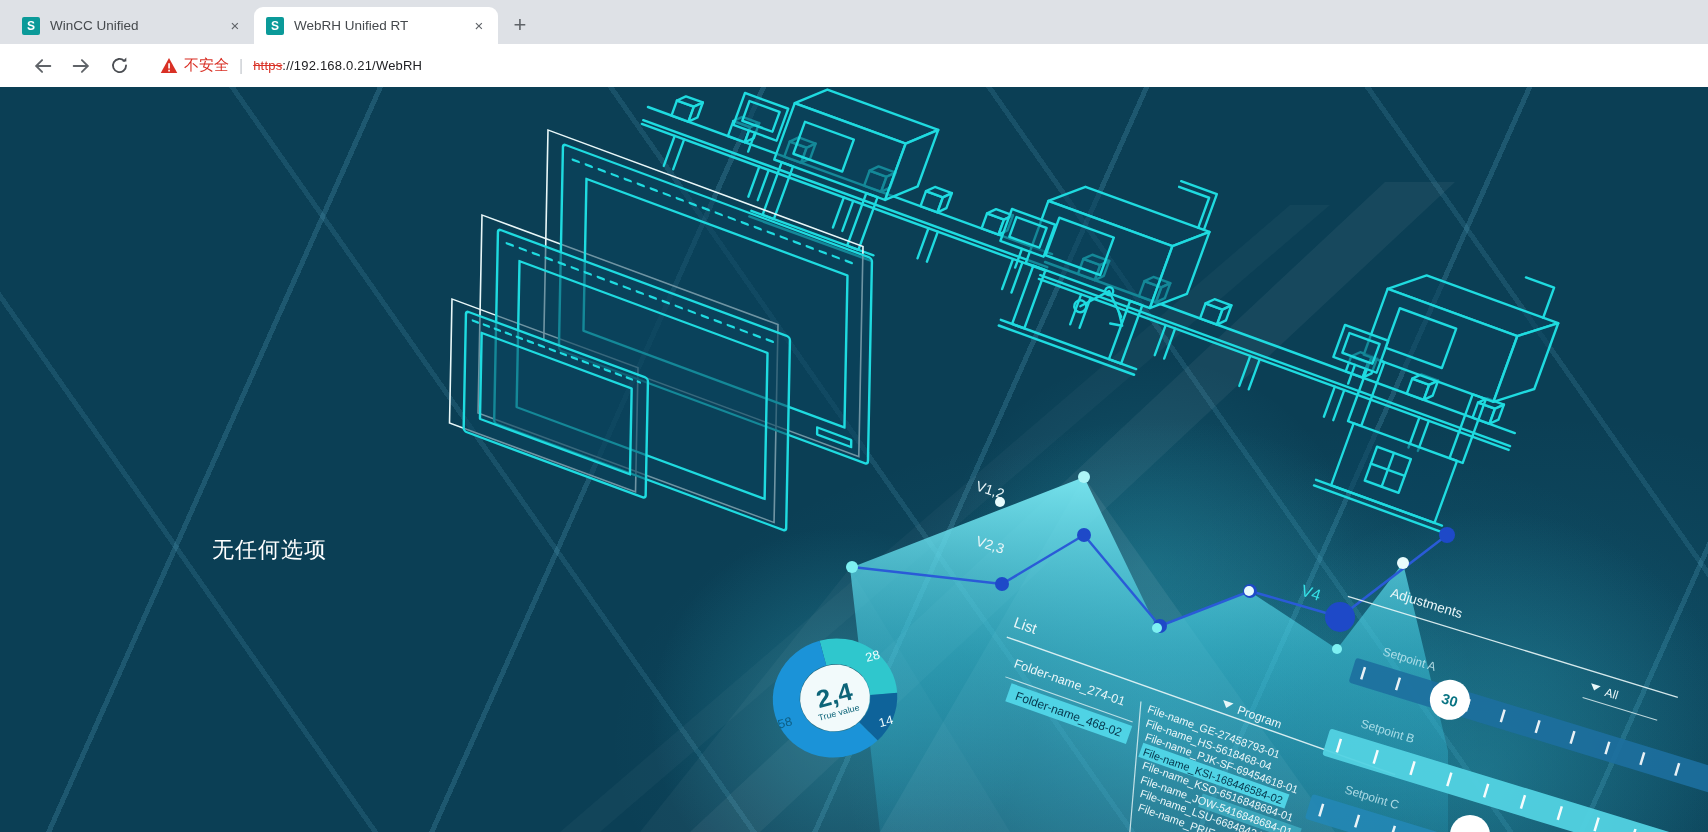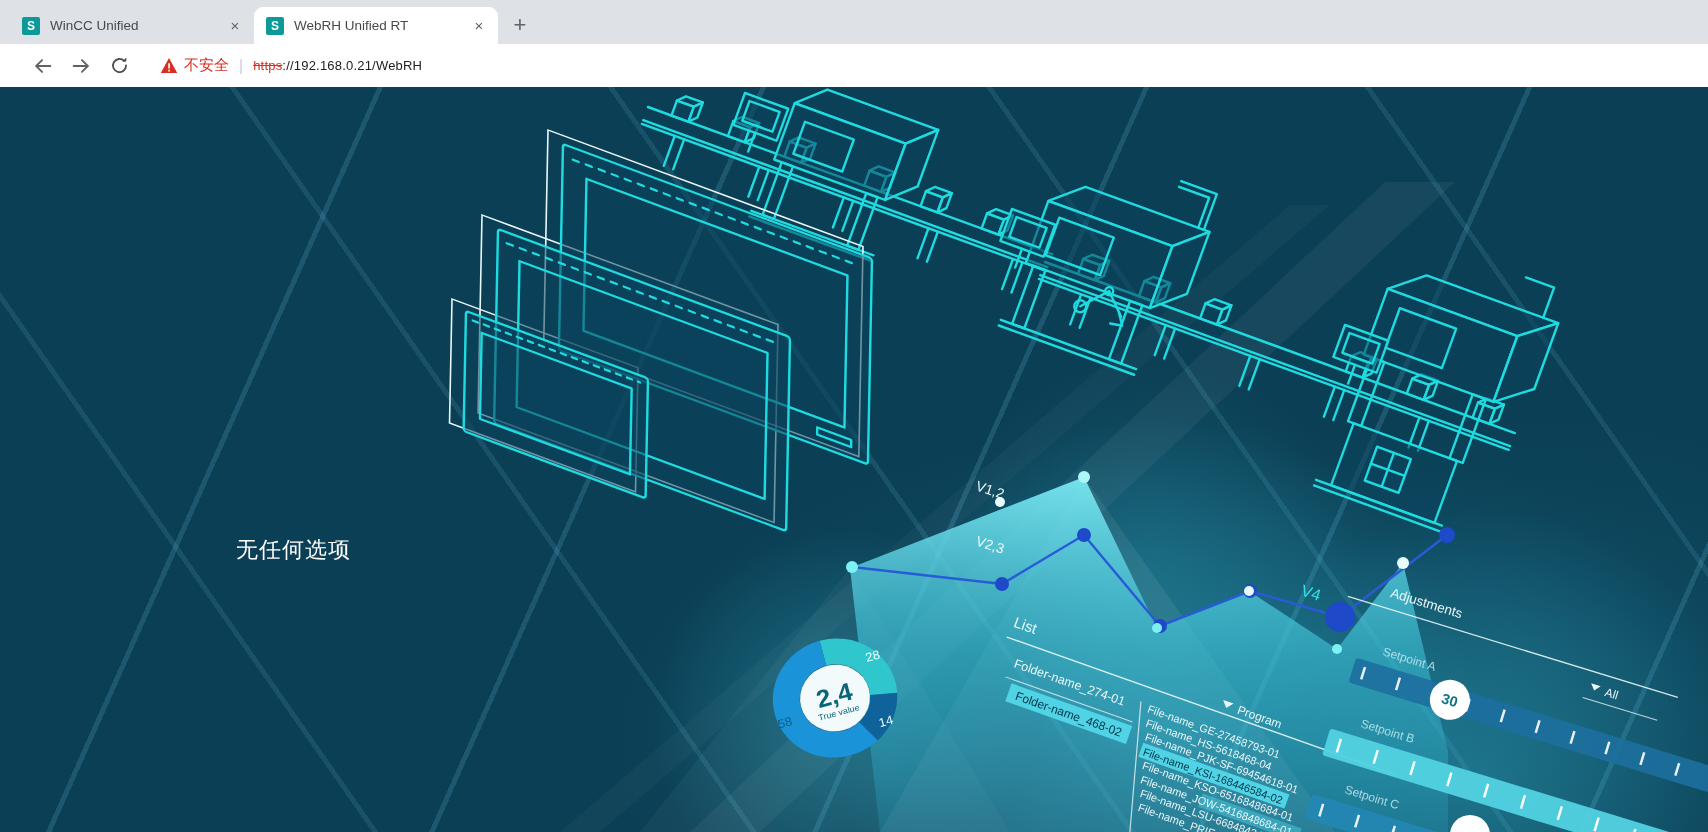--- a/index.html
+++ b/index.html
@@ -30,21 +30,21 @@
 
   
   .content { position:relative; width:1708px; height:745px; overflow:hidden;
     background-color:#0b3f55;
     background-image:
       radial-gradient(ellipse 950px 520px at 70% 88%, rgba(45,175,205,.18), transparent 62%),
       radial-gradient(ellipse 700px 420px at 90% 78%, rgba(45,175,205,.12), transparent 60%),
       repeating-linear-gradient(114deg, transparent 0px, transparent 345px, rgba(95,175,205,.22) 345px, rgba(95,175,205,.22) 350px),
       repeating-linear-gradient(55deg, transparent 0px, transparent 305px, rgba(95,175,205,.16) 305px, rgba(95,175,205,.16) 310px);
   }
-  .rt-message { position:absolute; left:212px; top:448px; color:#ffffff; font-size:22px; letter-spacing:1px; z-index:5;margin-left:24px; }
+  .rt-message { position:absolute; left:212px; top:448px; color:#ffffff; font-size:22px; letter-spacing:1px; z-index:5; }
 
   svg.illustration { position:absolute; left:0; top:0; z-index:2; font-family:"Liberation Sans",sans-serif; }
   .wire { stroke:#1fdbe0; fill:none; stroke-width:2.4; stroke-linejoin:round; stroke-linecap:round; }
   .wirefill { stroke:#1fdbe0; fill:rgba(11,68,92,.55); stroke-width:2.4; stroke-linejoin:round; }
   .whiteframe { stroke:#e9f7f8; stroke-width:1.6; fill:none; }
   .ill-text { fill:#eaf6f8; }
   .dark-text { fill:#06364b; }
 </style>
 </head>
 <body>

